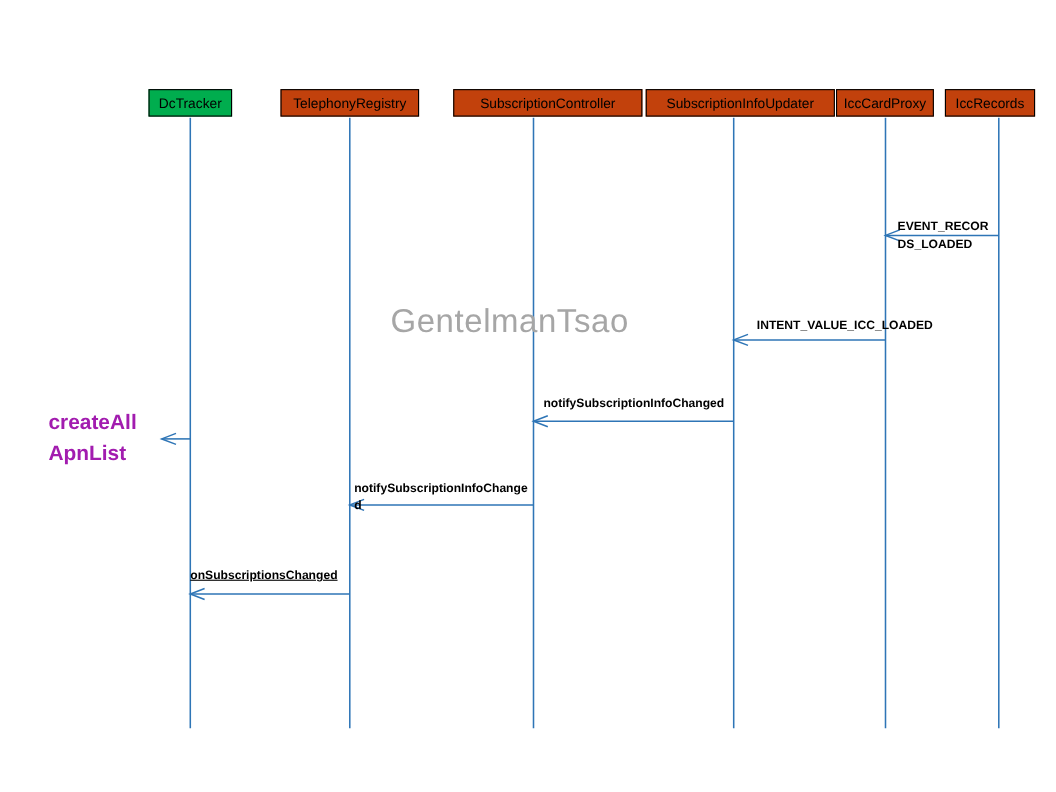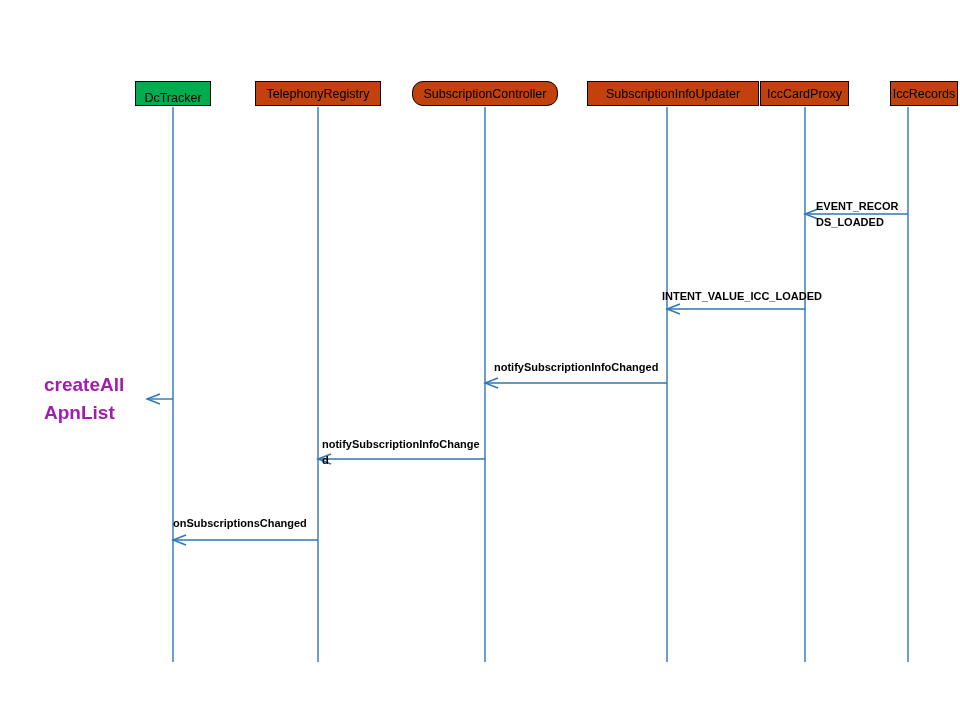--- a/index.html
+++ b/index.html
@@ -94,55 +94,56 @@
         <line x1="318" y1="459" x2="485" y2="459"></line>
         <polyline points="331,454 318,459 331,464"></polyline>
       </g>
       <g>
         <line x1="173" y1="540" x2="318" y2="540"></line>
         <polyline points="186,535 173,540 186,545"></polyline>
       </g>
     </g>
   </svg>
 
+  <div class="watermark">GentelmanTsao</div>
 
-  <div class="actor green" style="left:135px; width:76px;align-items:flex-end;">
+  <div class="actor green" style="left:135px; width:76px;">
     <span>DcTracker</span>
   </div>
   <div class="actor" style="left:255px; width:126px;">
     <span>TelephonyRegistry</span>
   </div>
-  <div class="actor" style="left:412px; width:146px;border-radius:11px;">
+  <div class="actor" style="left:412px; width:172px;">
     <span>SubscriptionController</span>
   </div>
   <div class="actor" style="left:587px; width:172px;">
     <span>SubscriptionInfoUpdater</span>
   </div>
   <div class="actor" style="left:760px; width:89px;">
     <span>IccCardProxy</span>
   </div>
-  <div class="actor" style="left:890px; width:68px;justify-content:center;">
+  <div class="actor" style="left:859px; width:82px;justify-content:center;">
     <span>IccRecords</span>
   </div>
 
   <div class="msg" style="left:816px; top:198px;">
     <span>EVENT_RECOR</span>
     <span>DS_LOADED</span>
   </div>
-  <div class="msg" style="left:662px; top:288px;">
+  <div class="msg" style="left:688px; top:288px;">
     <span>INTENT_VALUE_ICC_LOADED</span>
   </div>
   <div class="msg" style="left:494px; top:359px;">
     <span>notifySubscriptionInfoChanged</span>
   </div>
   <div class="self-call-label">
     <span>createAll</span>
     <span>ApnList</span>
   </div>
   <div class="msg" style="left:322px; top:436px;">
     <span>notifySubscriptionInfoChange</span>
     <span>d</span>
   </div>
-  <div class="msg" style="left:173px; top:515px;">
+  <div class="msg" style="left:173px; top:515px;text-decoration:underline;">
     <span>onSubscriptionsChanged</span>
   </div>
 
 </div>
 
 </body></html>

